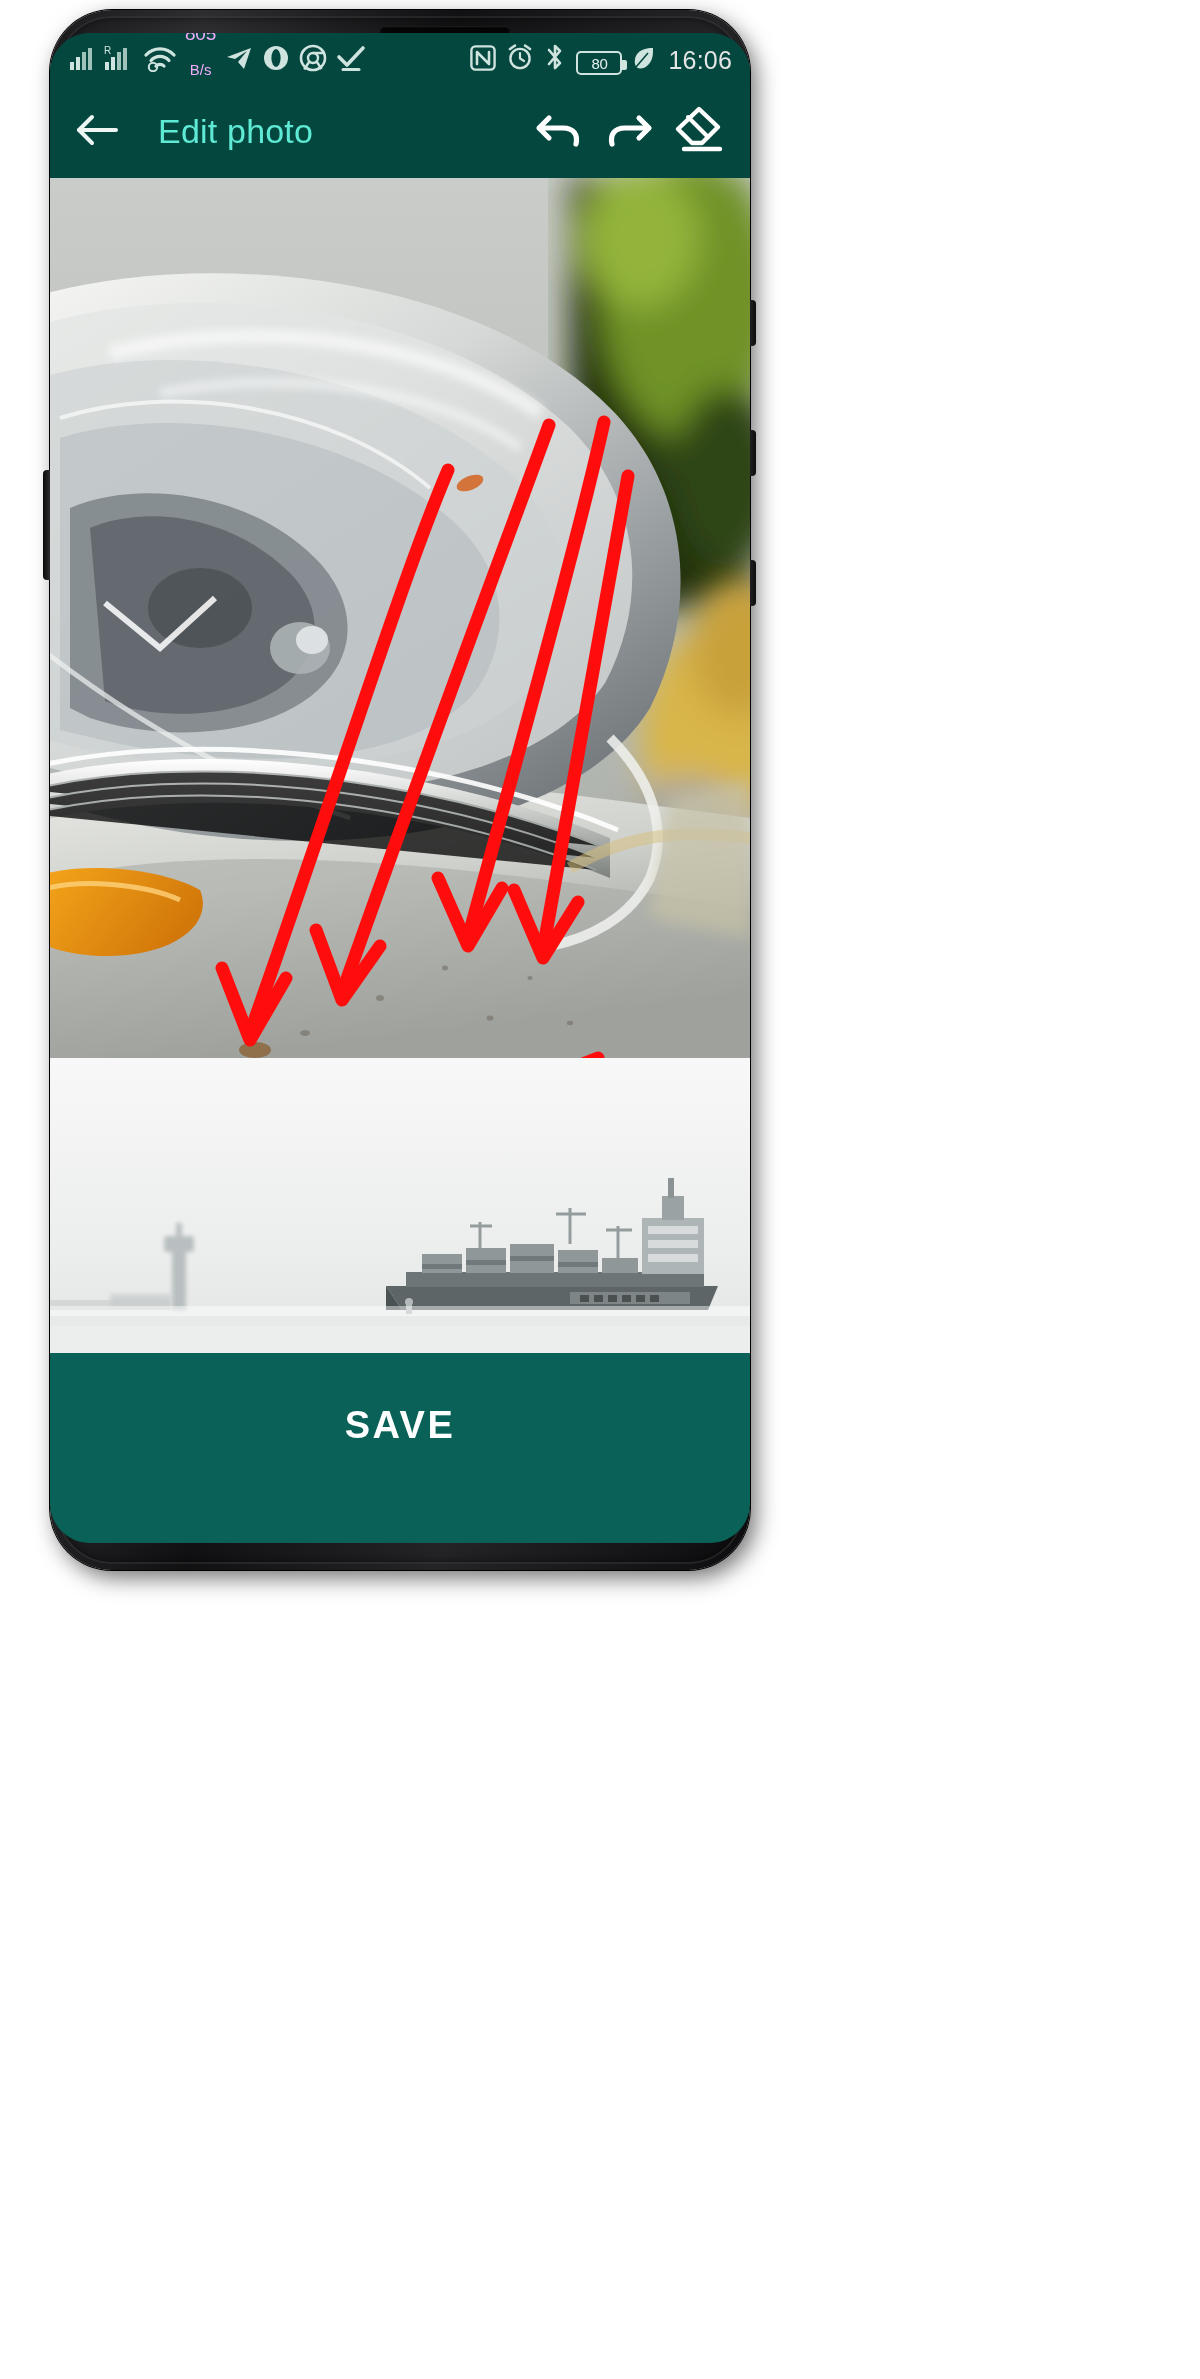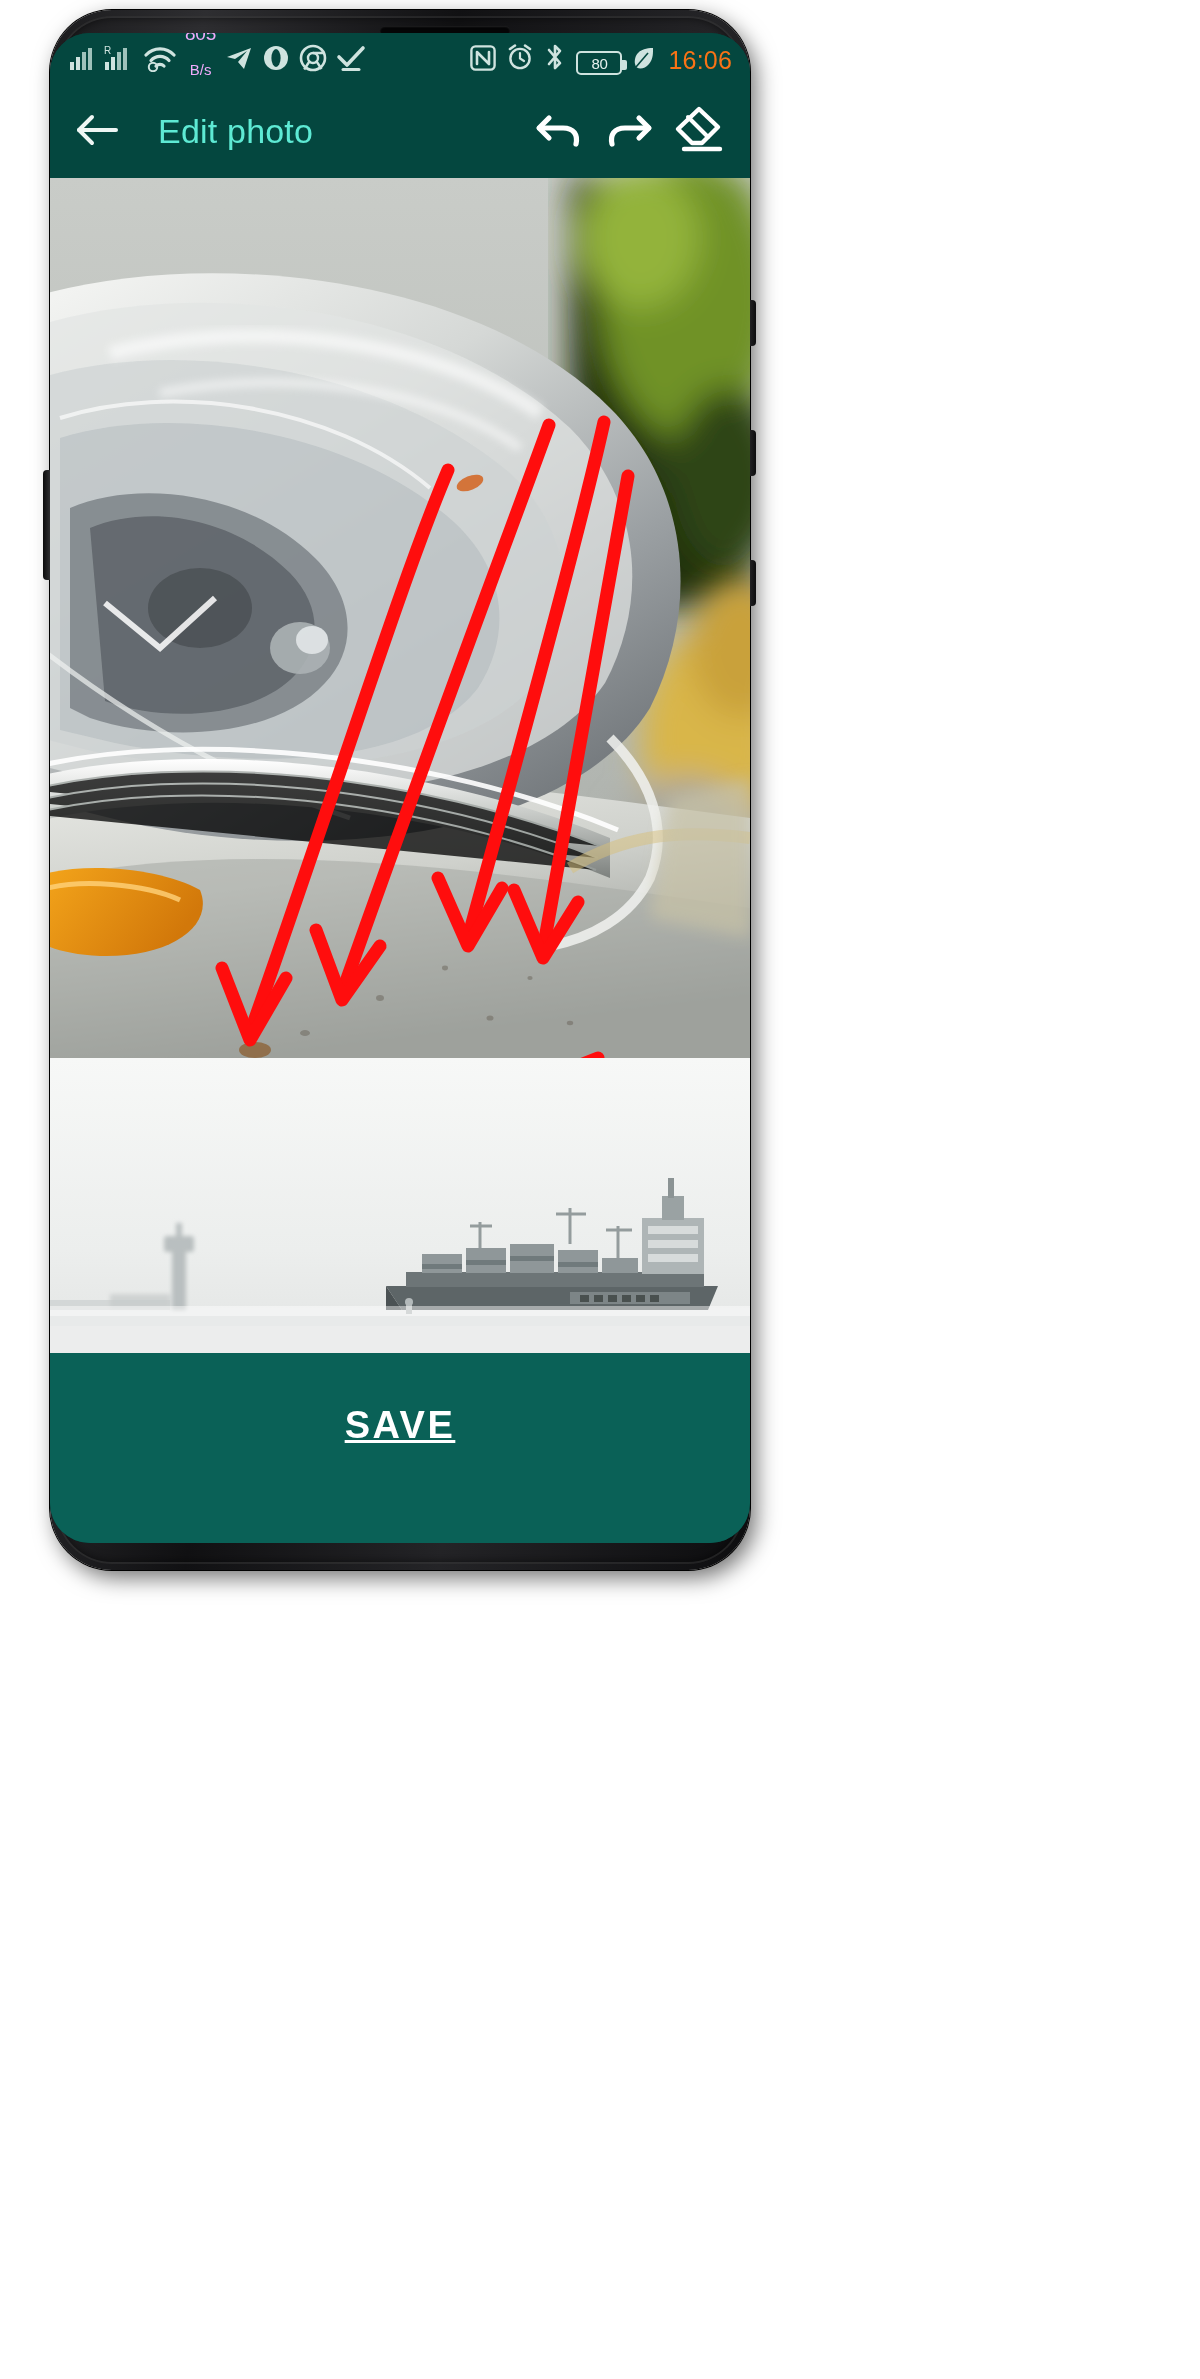--- a/index.html
+++ b/index.html
@@ -57,21 +57,21 @@
   }
   .sb-left{ display:flex; align-items:flex-end; gap:9px; flex:1; height:34px;}
   .sb-right{ display:flex; align-items:flex-end; gap:10px; }
   .sb-ic{ display:block; }
   .netspeed{
     display:flex; flex-direction:column; align-items:center; justify-content:center;
     line-height:1; color:#f0abfc; margin-bottom:-1px;
   }
   .netspeed .v{ font-size:19px; letter-spacing:-.2px; }
   .netspeed .u{ font-size:15px; margin-top:19px; }
-  .sb-time{ font-size:25px; color:#f97316; letter-spacing:.2px; margin-left:2px;}
+  .sb-time{ font-size:25px; color:#e5e5e5; letter-spacing:.2px; margin-left:2px;}
   .batt{
     position:relative; width:46px; height:24px; border:2.5px solid #cfe3df;
     border-radius:5px; display:flex; align-items:center; justify-content:center;
   }
   .batt::after{
     content:""; position:absolute; right:-7px; top:7px; width:5px; height:10px;
     background:#cfe3df; border-radius:0 2px 2px 0;
   }
   .batt span{ font-size:15px; color:#e6f1ee; letter-spacing:-.3px;}
 
@@ -103,21 +103,20 @@
   }
 
   
   .savebar{
     position:absolute; left:0; bottom:0; width:700px; height:190px;
     background:#0A6157; display:flex; align-items:center; justify-content:center;
   }
   .save-label{
     font-size:38px; color:#ffffff; font-weight:bold; letter-spacing:2.5px;
     margin-bottom:46px;
-    text-decoration:underline;
   }
 </style>
 </head>
 <body>
 
 <div id="stage">
 
   <div class="phone-shell">
     <div class="notch-slit"></div>
   </div>

